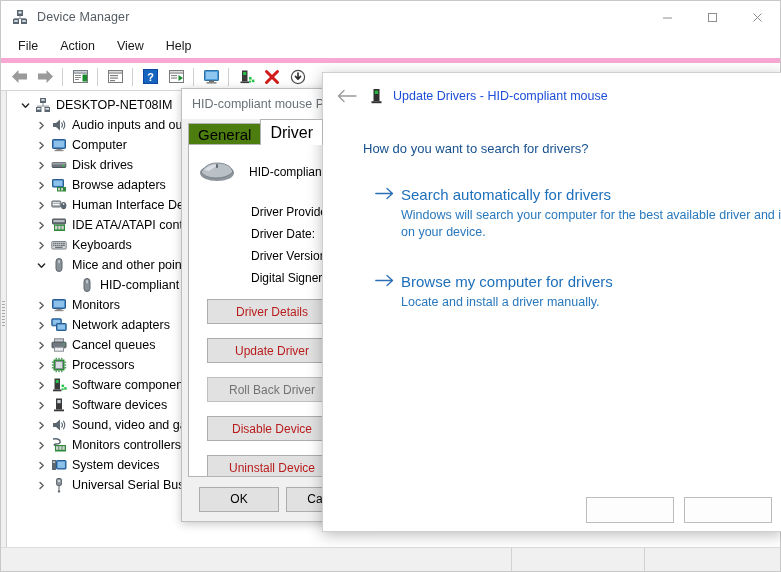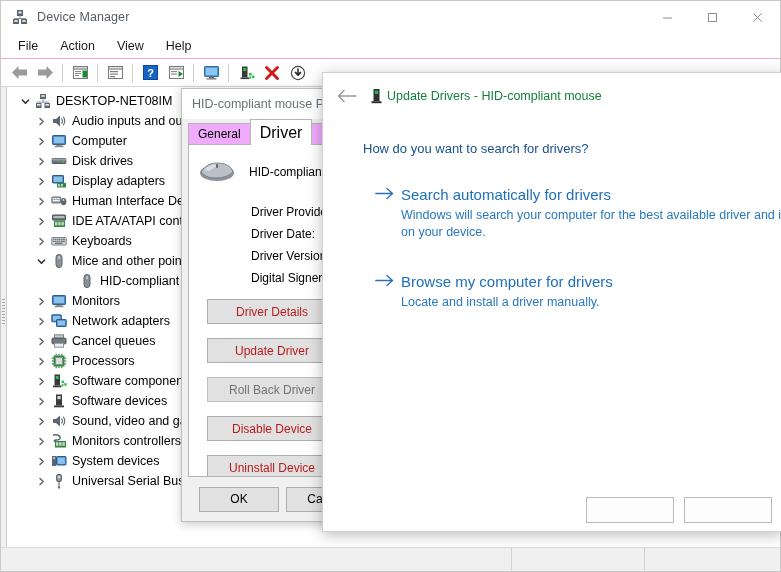--- a/index.html
+++ b/index.html
@@ -28,21 +28,21 @@
     font-size: 12.5px; color: #555c63; margin-left: 8px; letter-spacing: .1px;
   }
   .dm-winbtns { position: absolute; right: 0; top: 0; height: 32px; display: flex; }
   .dm-winbtn {
     width: 45px; height: 32px; display: flex; align-items: center; justify-content: center;
     color: #9b9b9b; font-size: 13px; line-height: 1;
   }
 
   .dm-menubar {
     height: 25px; min-height: 25px; display: flex; align-items: center;
-    padding-left: 6px; background: #ffffff; border-bottom: 1px solid #f9a8d4;
+    padding-left: 6px; background: #ffffff; border-bottom: 5px solid #f9a8d4;
   }
   .dm-menu-item {
     font-size: 12.5px; color: #1a1a1a; padding: 3px 11px; cursor: default;
   }
 
   .dm-toolbar {
     height: 27px; min-height: 27px; display: flex; align-items: center;
     padding-left: 5px; background: #ffffff; border-bottom: 1px solid #d6d6d6;
   }
   .tb-btn { width: 26px; height: 23px; display:flex; align-items:center; justify-content:center; }
@@ -91,22 +91,22 @@
     position: absolute; left: 181px; top: 88px; width: 192px; height: 432px;
     background: #f0f0f0; border: 1px solid #bfbfbf;
     box-shadow: 0 2px 9px rgba(0,0,0,0.22);
     display: flex; flex-direction: column; overflow: hidden;
   }
   .prop-titlebar { height: 30px; min-height:30px; background: #ffffff; display: flex; align-items: center; }
   .prop-title-text { font-size: 12.5px; color: #6a7277; margin-left: 10px; white-space: nowrap; }
 
   .prop-tabs { display: flex; align-items: flex-end; height: 22px; margin: 4px 0 0 6px; position: relative; }
   .prop-tab {
-    font-size: 12px; color: #000; padding: 3px 9px 3px 9px;
-    border: 1px solid #b4b4b4; background: #f0abfc; margin-right: -1px;
+    font-size: 15px; color: #000; padding: 3px 9px 3px 9px;
+    border: 1px solid #b4b4b4; background: #4d7c0f; margin-right: -1px;
     border-bottom: none; height: 15px; line-height:15px;
   }
   .prop-tab.active {
     background: #ffffff; position: relative; z-index: 3;
     padding-top: 4px; height: 18px; line-height: 17px; margin-top: -3px;
     font-size: 16px;
   }
   .prop-page {
     flex: 1; background: #ffffff; border: 1px solid #b4b4b4; margin: -1px 6px 0 6px;
     position: relative; overflow: hidden; min-height: 0;
@@ -135,21 +135,21 @@
     background: #ffffff; border: 1px solid #cfcfcf;
     box-shadow: 0 3px 14px rgba(0,0,0,0.26);
     overflow: hidden;
   }
   .wiz-header { display: flex; align-items: center; height: 46px; padding-left: 10px; }
   .wiz-back {
     width: 28px; height: 28px; display: flex; align-items: center; justify-content: center;
     color: #9a9a9a; font-size: 19px;
   }
   .wiz-devicon { width: 22px; display: flex; align-items: center; justify-content: center; margin-left: 4px; }
-  .wiz-title { font-size: 12.5px; color: #15803d; white-space: nowrap; }
+  .wiz-title { font-size: 12.5px; color: #1d4ed8; margin-left: 6px; white-space: nowrap; }
 
   .wiz-question {
     font-size: 13px; color: #17518f; padding: 22px 0 0 40px; white-space: nowrap;
   }
   .wiz-options { padding-top: 28px; }
   .wiz-option { display: flex; padding: 0 9px 0 52px; margin-bottom: 30px; }
   .wiz-arrow { color: #2a6fb5; font-size: 16px; width: 26px; min-width: 26px; line-height: 21px; }
   .wiz-otext { }
   .wiz-ohead { font-size: 15px; color: #1e6fba; line-height: 21px; white-space: nowrap; }
   .wiz-odesc { font-size: 12.5px; color: #2878bd; line-height: 17px; margin-top: 2px; width: 430px; }
@@ -376,21 +376,21 @@
           </span>
           <span class="tree-icon">
             <svg width="16" height="16" viewBox="0 0 16 16">
                 <rect x="1.5" y="2.5" width="11" height="7.5" rx="0.6" fill="#3c7fc0" stroke="#2a5d8f"></rect>
                 <rect x="2.6" y="3.6" width="8.8" height="5.3" fill="#8cc2ea"></rect>
                 <rect x="6" y="10" width="9" height="4.5" fill="#2e8b3a"></rect>
                 <rect x="7" y="11" width="2" height="2.5" fill="#c9c9c9"></rect>
                 <rect x="10" y="11" width="2" height="2.5" fill="#c9c9c9"></rect>
               </svg>
           </span>
-          <span class="tree-label">Display adapters</span>
+          <span class="tree-label">Browse adapters</span>
         </div>
 
         <div class="tree-row lvl1">
           <span class="chev">
             <svg width="9" height="9" viewBox="0 0 9 9">
                 <path d="M3 1.4 L6.2 4.5 L3 7.6" stroke="#5b5b5b" stroke-width="1.4" fill="none" stroke-linecap="round" stroke-linejoin="round"></path>
               </svg>
           </span>
           <span class="tree-icon">
             <svg width="16" height="16" viewBox="0 0 16 16">

